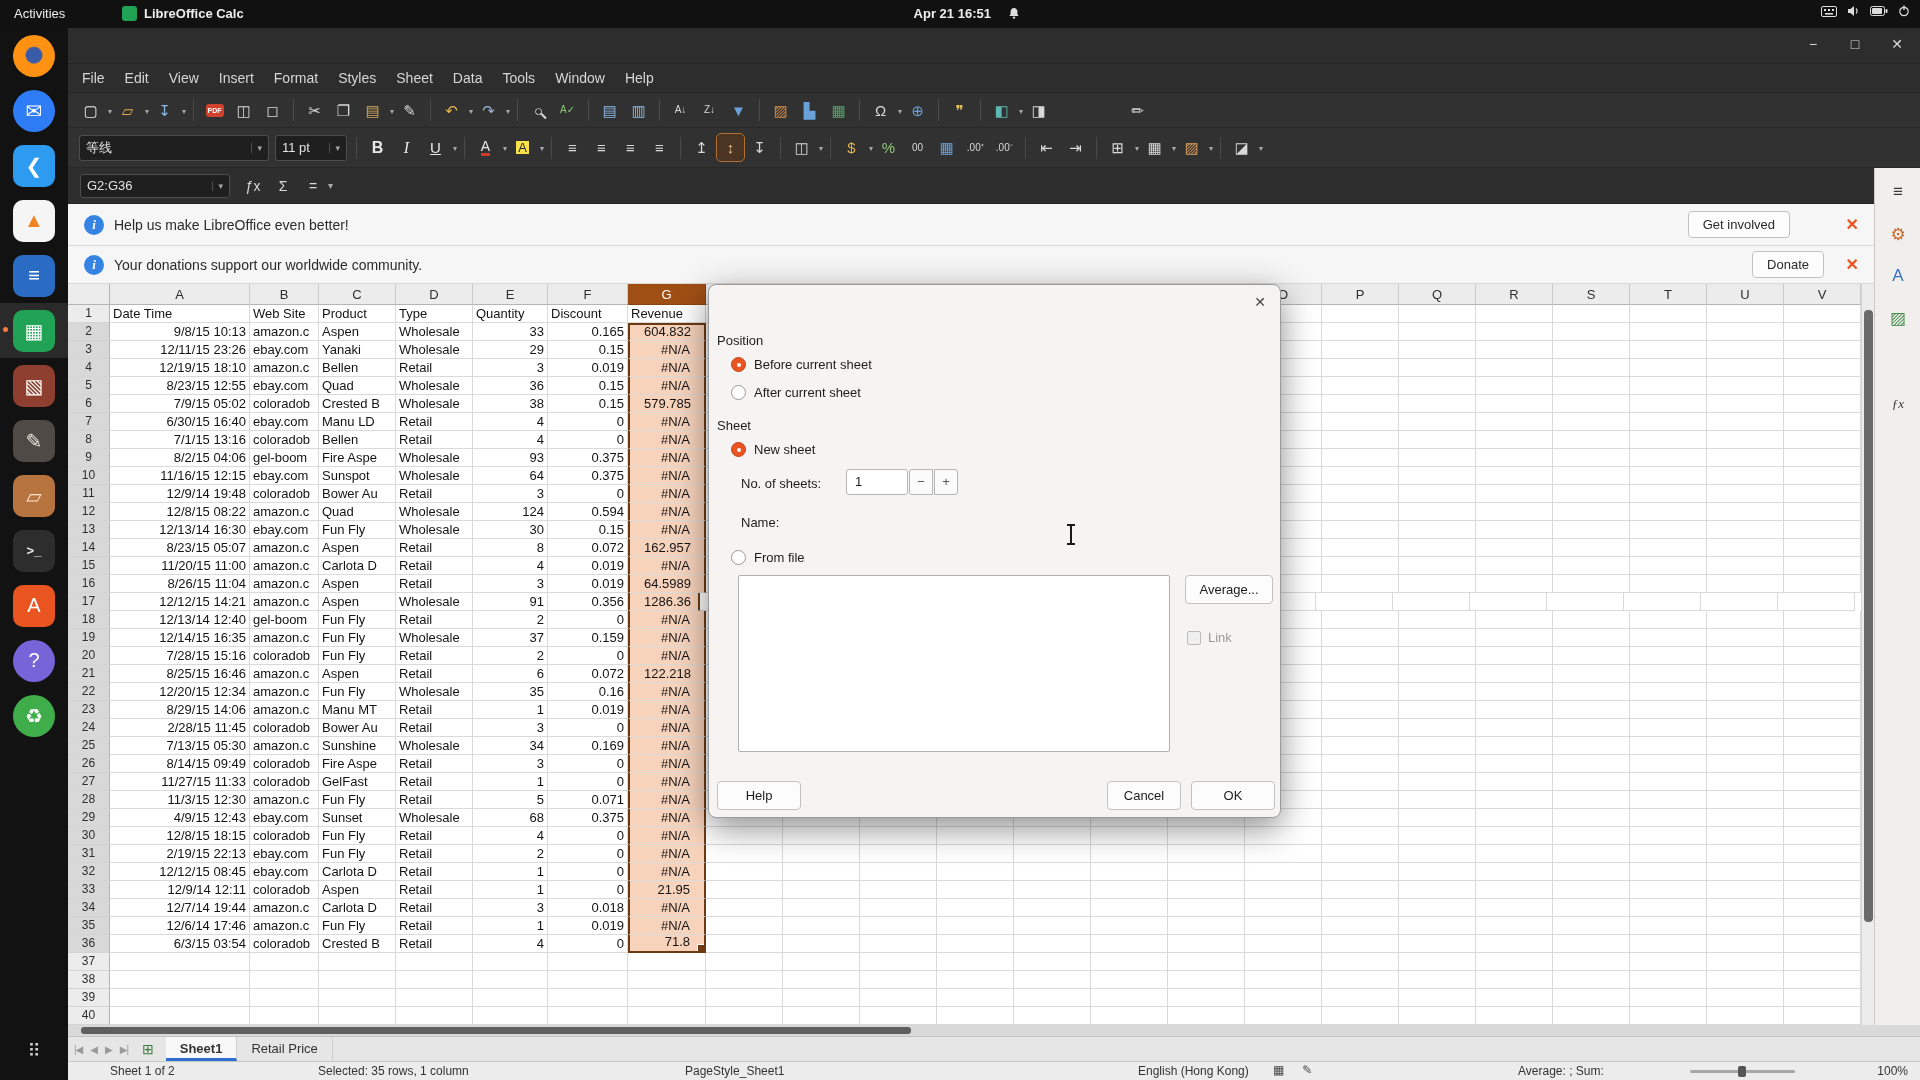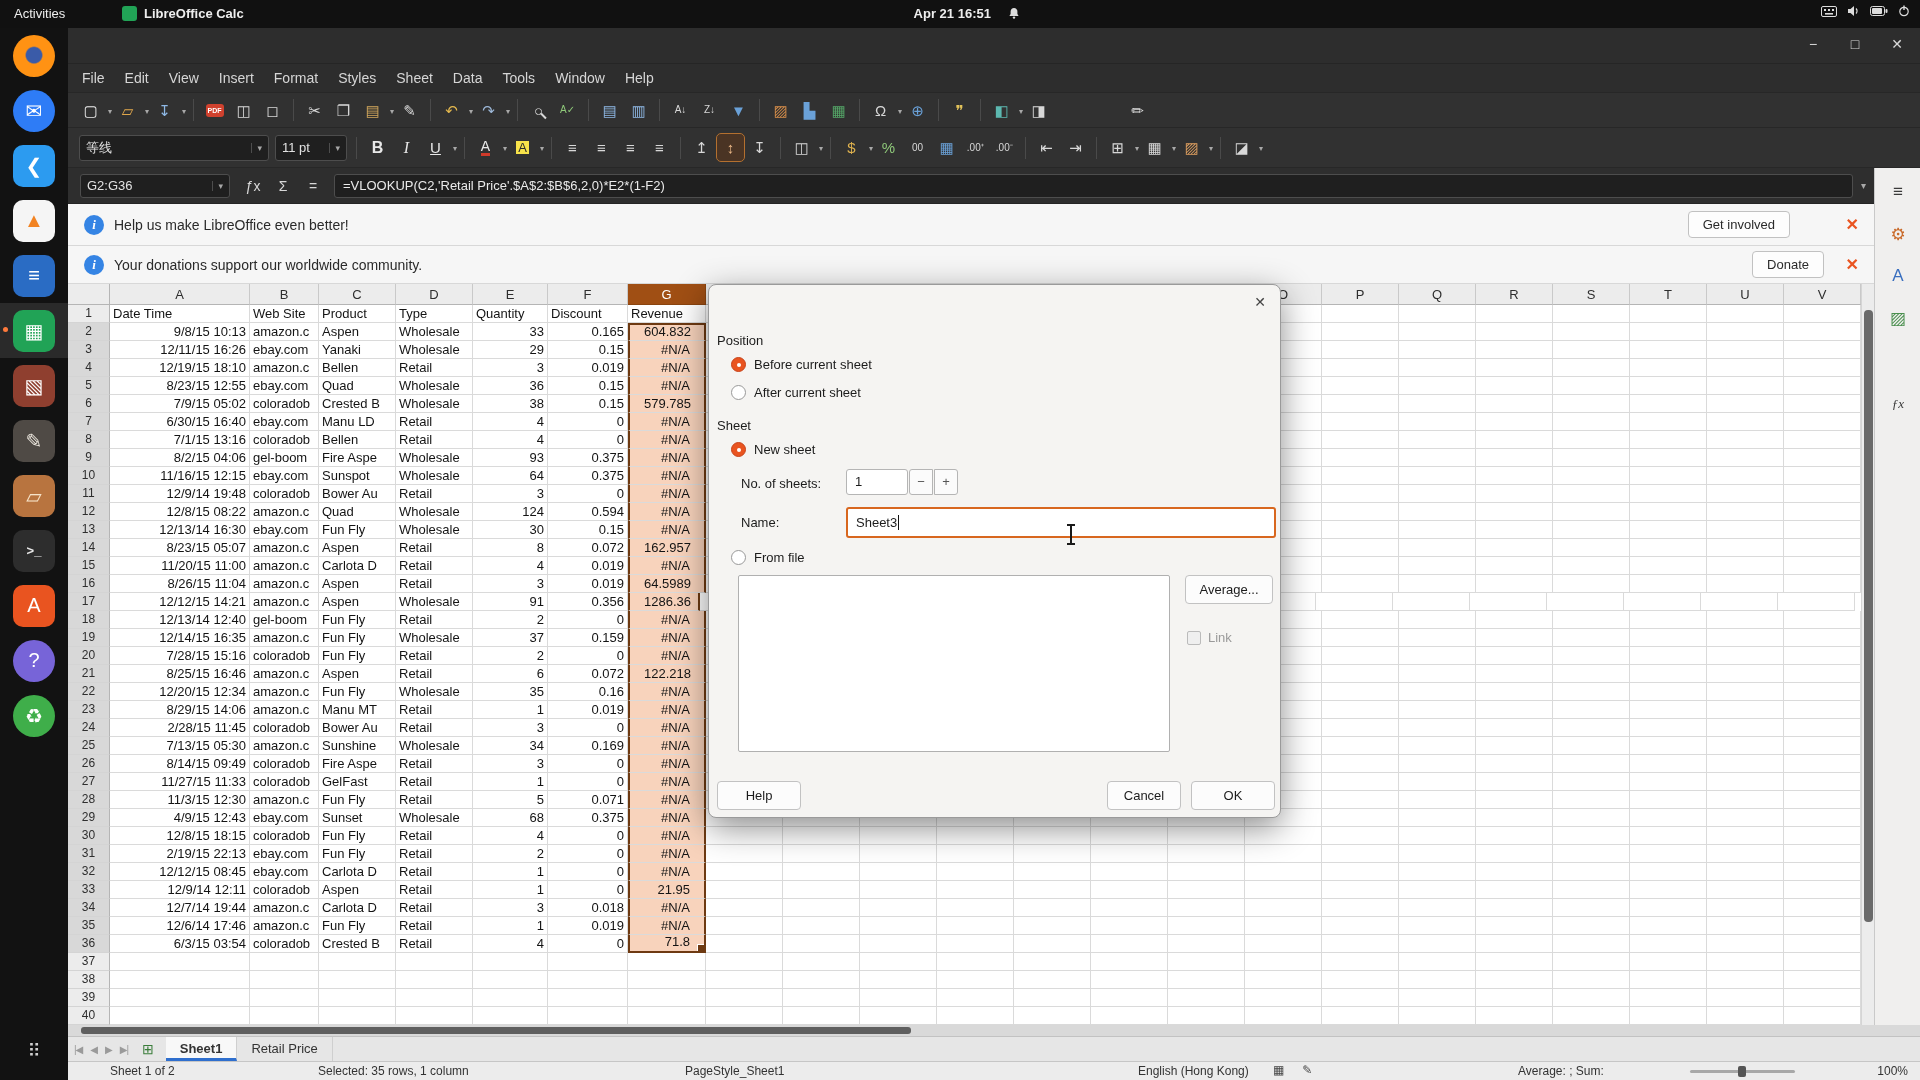--- a/index.html
+++ b/index.html
@@ -464,21 +464,20 @@
       </div>
 
     <div class="fbar">
       <div class="namebox">
         <span>G2:G36</span>
         <span class="nb-caret">▾</span>
       </div>
       <span class="fbtn">ƒx</span>
       <span class="fbtn">Σ</span>
       <span class="fbtn">=</span>
-      <div class="finput">=VLOOKUP(C2,'Retail Price'.$A$2:$B$6,2,0)*E2*(1-F2)</div>
       <span class="fexpand">▾</span>
     </div>
 
     <div class="strip" id="sidebar-strip">
         <div class="strip-ic" style="color: rgb(58, 58, 58); margin-top: 4px;">≡</div>
         <div class="strip-ic" style="color: rgb(201, 106, 42); margin-top: 2px;">⚙</div>
         <div class="strip-ic" style="color: rgb(58, 111, 191); margin-top: 2px;">A</div>
         <div class="strip-ic" style="color: rgb(74, 143, 78); margin-top: 2px;">▨</div>
         <div class="strip-ic fx" style="color: rgb(58, 58, 58); margin-top: 46px;">ƒx</div>
       </div>
@@ -569,21 +568,21 @@
           <div class="cell" style="width: 77px;"></div>
           <div class="cell" style="width: 77px;"></div>
           <div class="cell" style="width: 77px;"></div>
           <div class="cell" style="width: 77px;"></div>
           <div class="cell" style="width: 77px;"></div>
           <div class="cell" style="width: 77px;"></div>
           <div class="cell" style="width: 77px;"></div>
         </div>
         <div class="grow">
           <div class="rowhead sel">3</div>
-          <div class="cell ra" style="width: 140px;">12/11/15 16:26</div>
+          <div class="cell ra" style="width: 140px;">12/11/15 23:26</div>
           <div class="cell" style="width: 69px;">ebay.com</div>
           <div class="cell" style="width: 77px;">Yanaki</div>
           <div class="cell" style="width: 77px;">Wholesale</div>
           <div class="cell ra" style="width: 75px;">29</div>
           <div class="cell ra" style="width: 80px;">0.15</div>
           <div class="cell ra gsel" style="width: 78px;">#N/A</div>
           <div class="cell" style="width: 77px;"></div>
           <div class="cell" style="width: 77px;"></div>
           <div class="cell" style="width: 77px;"></div>
           <div class="cell" style="width: 77px;"></div>
@@ -1583,24 +1582,20 @@
       <span class="radio on"></span>
       <span>New sheet</span>
     </label>
 
     <div class="num-label">No. of sheets:</div>
     <div class="num-field">1</div>
     <div class="spin minus">−</div>
     <div class="spin plus">+</div>
 
     <div class="nm-label">Name:</div>
-    <div class="nm-field">
-      <span>Sheet3</span>
-      <span class="tcaret"></span>
-    </div>
 
     <label class="radio-row r-file">
       <span class="radio"></span>
       <span>From file</span>
     </label>
     <div class="filelist"></div>
     <button class="dlg-btn browse">Average...</button>
     <label class="link-row">
       <span class="cbox"></span>
       <span>Link</span>

